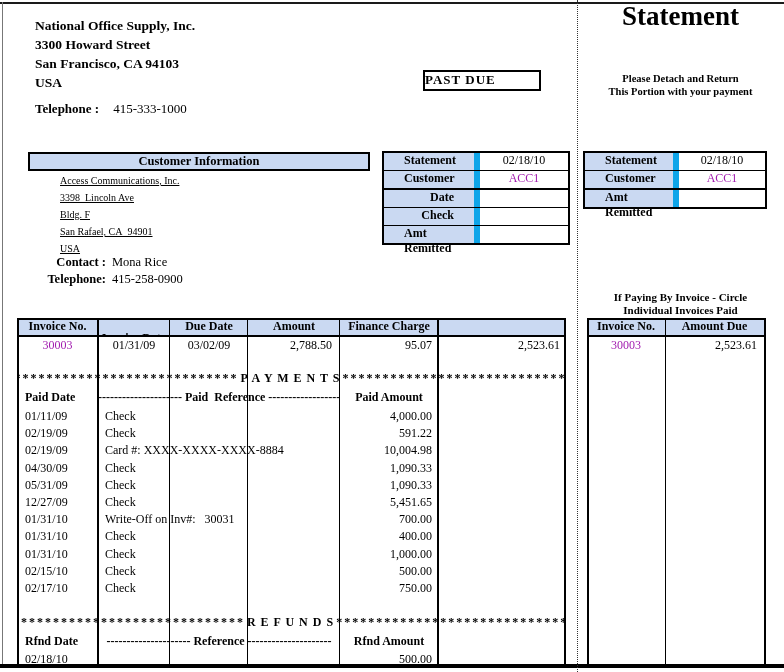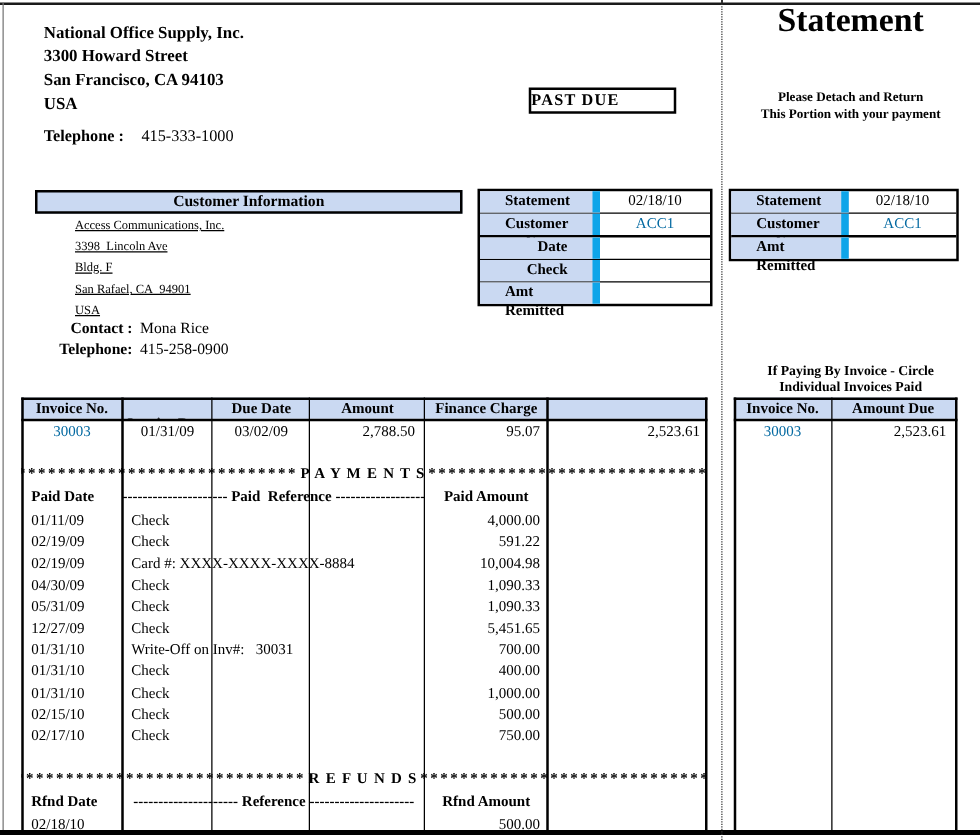--- a/index.html
+++ b/index.html
@@ -2,21 +2,21 @@
 <html><head>
 <meta charset="utf-8">
 <style>
   html,body{margin:0;padding:0;background:#fff;}
   #canvas{
     position:relative;width:784px;height:672px;overflow:hidden;background:#ffffff;
     font-family:"Liberation Serif","DejaVu Serif",serif;color:#000;
   }
   .abs{position:absolute;}
   .b{font-weight:bold;}
-  .blue{color:#0369a1;font-family:Liberation Serif, serif;}
+  .blue{color:#a21caf;font-family:Liberation Serif, serif;}
   .hline{position:absolute;background:#000;}
   .vline{position:absolute;background:#000;}
   
   .page-top{left:0;top:2px;width:784px;height:2px;background:#1a1a1a;}
   .page-left{left:2px;top:2px;width:1px;height:663px;background:#777;}
   .page-bottom{left:0;top:664px;width:784px;height:4px;background:#000;}
   .dotted-sep{left:577px;top:0;height:672px;width:0;border-left:1px dotted #333;}
 
   
   .company{left:35px;top:16px;font-size:13.5px;line-height:19px;}

